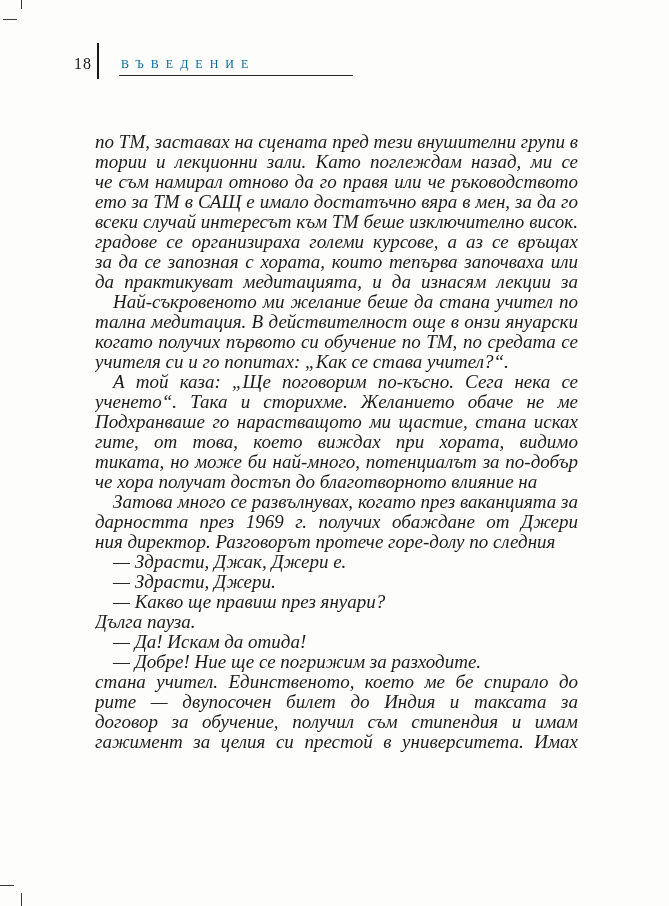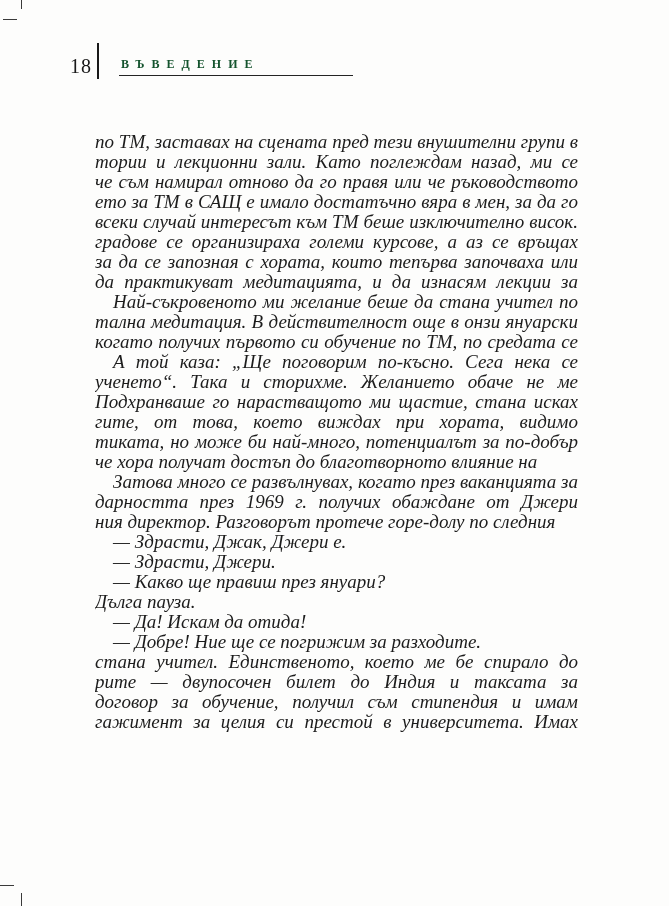--- a/index.html
+++ b/index.html
@@ -20,38 +20,38 @@
   .crop { position: absolute; background: #3a3a3a; }
   .crop.tl-h { left: 3px;  top: 19px;  width: 14px; height: 1px; }
   .crop.tl-v { left: 21px; top: 0;     width: 1px;  height: 9px; }
   .crop.bl-h { left: 0;    top: 885px; width: 14px; height: 1px; }
   .crop.bl-v { left: 21px; top: 893px; width: 1px;  height: 13px; }
   
   .page-number {
     position: absolute;
     left: 68px; top: 55px;
     width: 24px;
-    font-size: 20px;
+    font-size: 16px;
     letter-spacing: 1px;
     text-align: right;
     color: #191919;
   }
   .header-bar {
     position: absolute;
     left: 97px; top: 43px;
     width: 2px; height: 36px;
     background: #191919;
   }
   .running-head {
     position: absolute;
     left: 121px; top: 57px;
     font-size: 12px;
-    font-weight: 700;
+    font-weight: 400;
     letter-spacing: 7px;
-    color: #14532d;
+    color: #0369a1;
     white-space: nowrap;
   }
   .header-rule {
     position: absolute;
     left: 119px; top: 75px;
     width: 234px; height: 1px;
     background: #242424;
   }
   
   .text-block {
@@ -99,20 +99,21 @@
       <div class="line just">тории и лекционни зали. Като поглеждам назад, ми се струва невероятно,</div>
       <div class="line just">че съм намирал отново да го правя или че ръководството на движени-</div>
       <div class="line just">ето за ТМ в САЩ е имало достатъчно вяра в мен, за да го допусне. Във</div>
       <div class="line just">всеки случай интересът към ТМ беше изключително висок. Във всички</div>
       <div class="line just">градове се организираха големи курсове, а аз се връщах отново и отново,</div>
       <div class="line just">за да се запозная с хората, които тепърва започваха или продължаваха</div>
       <div class="line just">да практикуват медитацията, и да изнасям лекции за напреднали върху</div>
       <div class="line just ind">Най-съкровеното ми желание беше да стана учител по Трансценден-</div>
       <div class="line just">тална медитация. В действителност още в онзи януарски ден в Бъркли,</div>
       <div class="line just">когато получих първото си обучение по ТМ, по средата се обърнах към</div>
+      <div class="line">учителя си и го попитах: „Как се става учител?“.</div>
       <div class="line just ind">А той каза: „Ще поговорим по-късно. Сега нека се концентрираме върху</div>
       <div class="line just">ученето“. Така и сторихме. Желанието обаче не ме напусна, а се усили.</div>
       <div class="line just">Подхранваше го нарастващото ми щастие, стана исках да споделя с дру-</div>
       <div class="line just">гите, от това, което виждах при хората, видимо преобразени от прак-</div>
       <div class="line just">тиката, но може би най-много, потенциалът за по-добър свят, ако пове-</div>
       <div class="line">че хора получат достъп до благотворното влияние на медитацията.</div>
       <div class="line just ind">Затова много се развълнувах, когато през ваканцията за Деня на благо-</div>
       <div class="line just">дарността през 1969 г. получих обаждане от Джери Джарвис, национал-</div>
       <div class="line">ния директор. Разговорът протече горе-долу по следния начин:</div>
       <div class="line ind">— Здрасти, Джак, Джери е.</div>

